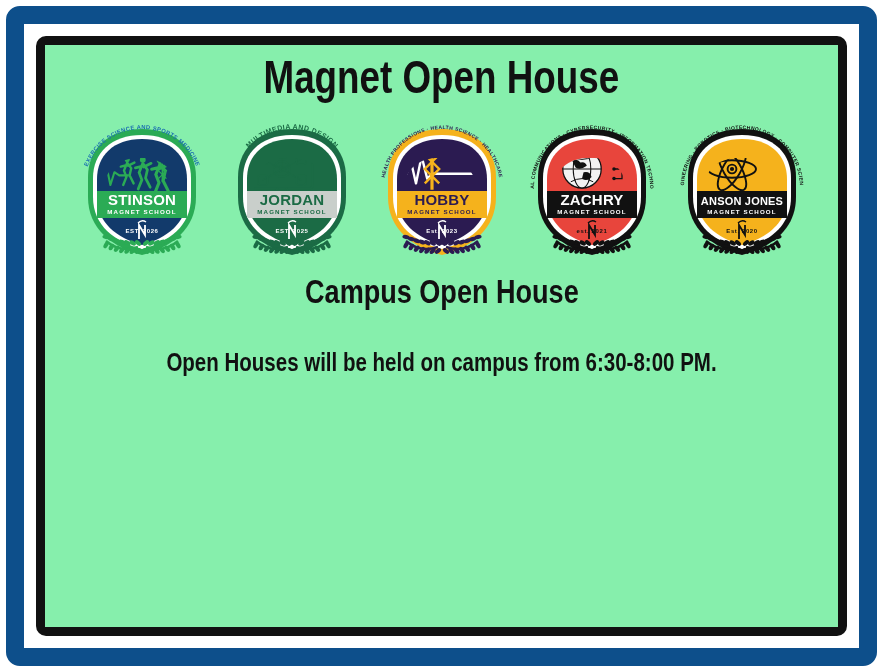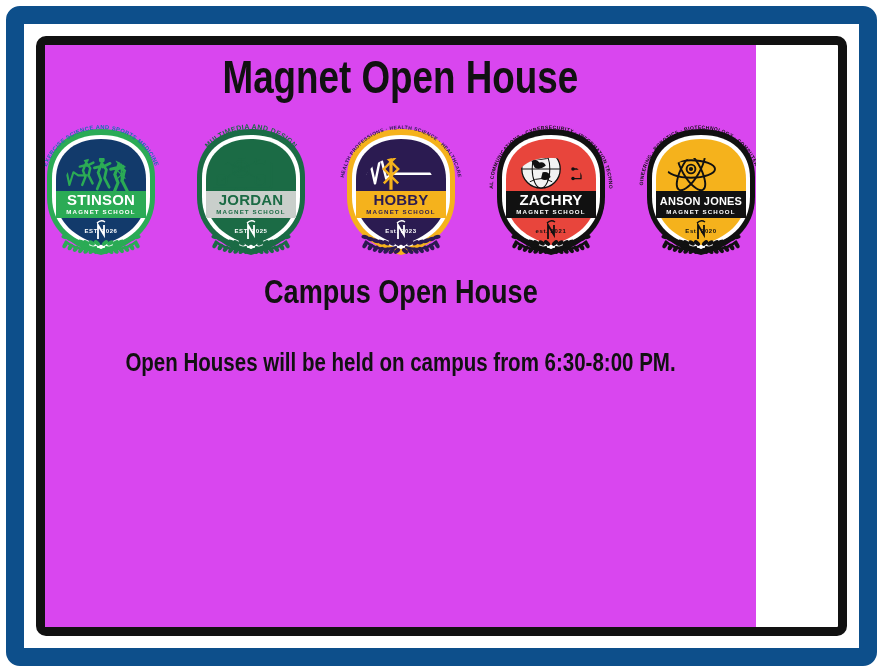--- a/index.html
+++ b/index.html
@@ -40,24 +40,24 @@
     height: 600px;
     box-sizing: border-box;
     border: 9px solid #111111;
     border-radius: 10px;
     background: #ffffff;
   }
   .content {
     position: absolute;
     left: 45px;
     top: 45px;
-    width: 711px;
+    width: 793px;
     height: 582px;
     box-sizing: border-box;
-    background: #d946ef;
+    background: #86efac;
     display: flex;
     flex-direction: column;
     align-items: center;
     overflow: hidden;
   }
   
   .flyer-title {
     margin-top: 6px;
     font-family: "Liberation Sans Narrow", "Liberation Sans", sans-serif;
     font-weight: bold;

